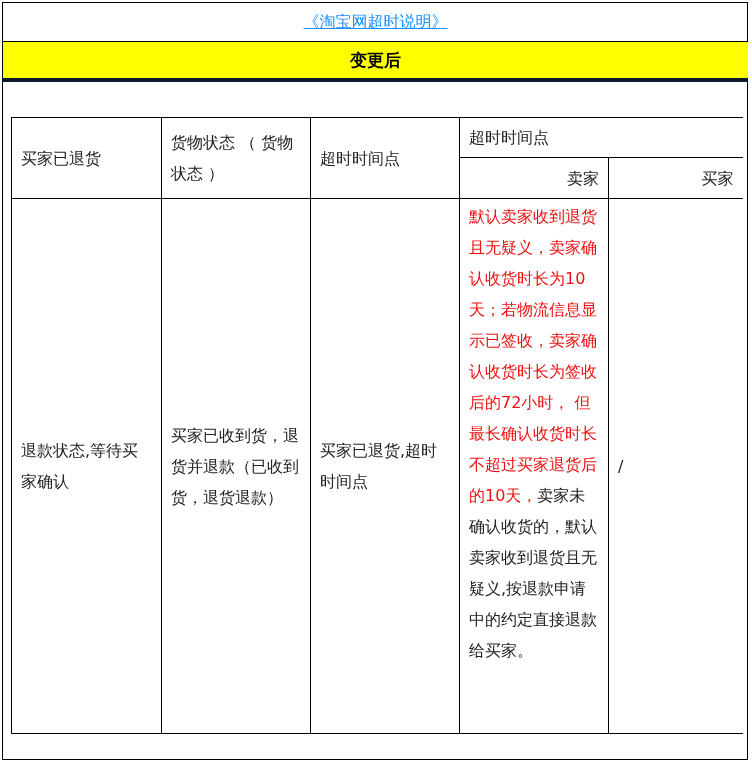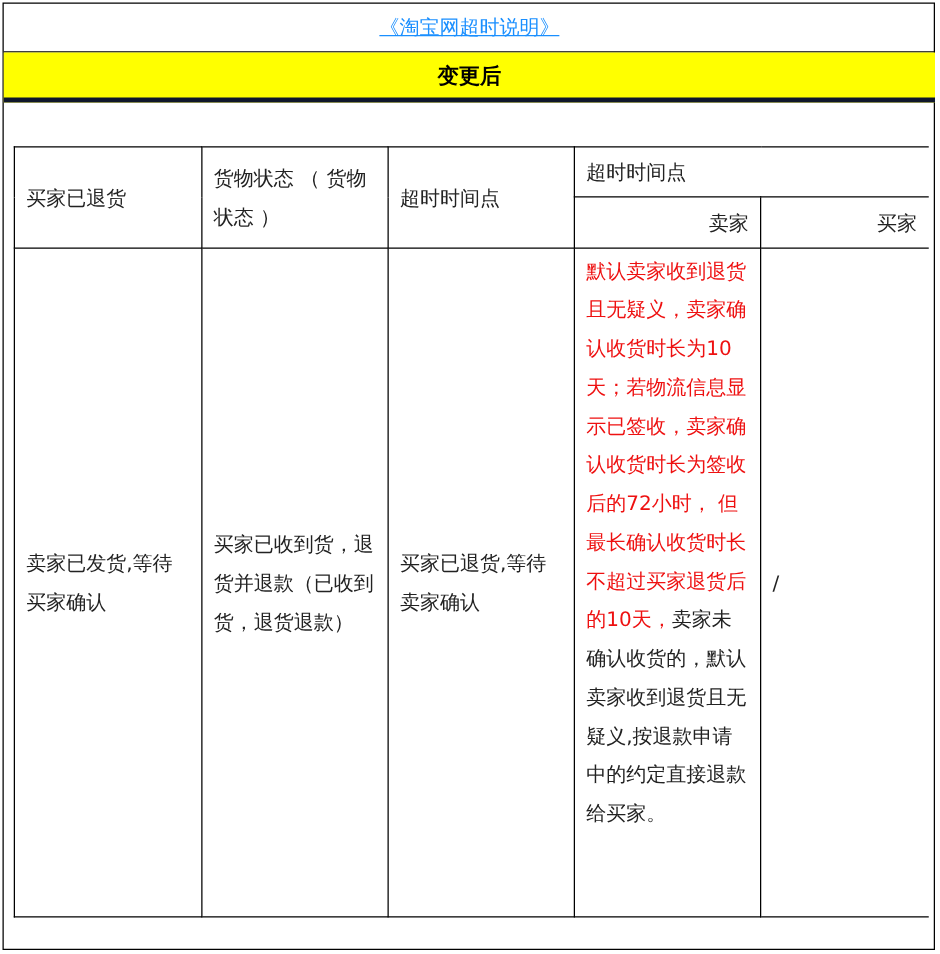--- a/index.html
+++ b/index.html
@@ -50,20 +50,20 @@
     <td rowspan="2">买家已退货</td>
     <td rowspan="2">货物状态 （ 货物状态 ）</td>
     <td rowspan="2">超时时间点</td>
     <td colspan="2" class="noright">超时时间点</td>
   </tr>
   <tr class="h2">
     <td>卖家</td>
     <td class="noright">买家</td>
   </tr>
   <tr class="body-row">
-    <td>卖家已发货,等待买家确认</td>
+    <td>退款状态,等待买家确认</td>
     <td>买家已收到货，退货并退款（已收到货，退货退款）</td>
-    <td>买家已退货,等待卖家确认</td>
+    <td>买家已退货,超时时间点</td>
     <td class="seller-cell"><span class="red">默认卖家收到退货且无疑义，卖家确认收货时长为10天；若物流信息显示已签收，卖家确认收货时长为签收后的72小时，  但最长确认收货时长不超过买家退货后的10天，</span><span>卖家未确认收货的，默认卖家收到退货且无疑义,按退款申请中的约定直接退款给买家。</span></td>
     <td class="noright">/</td>
   </tr>
 </tbody>
   </table>
 
 </body></html>

